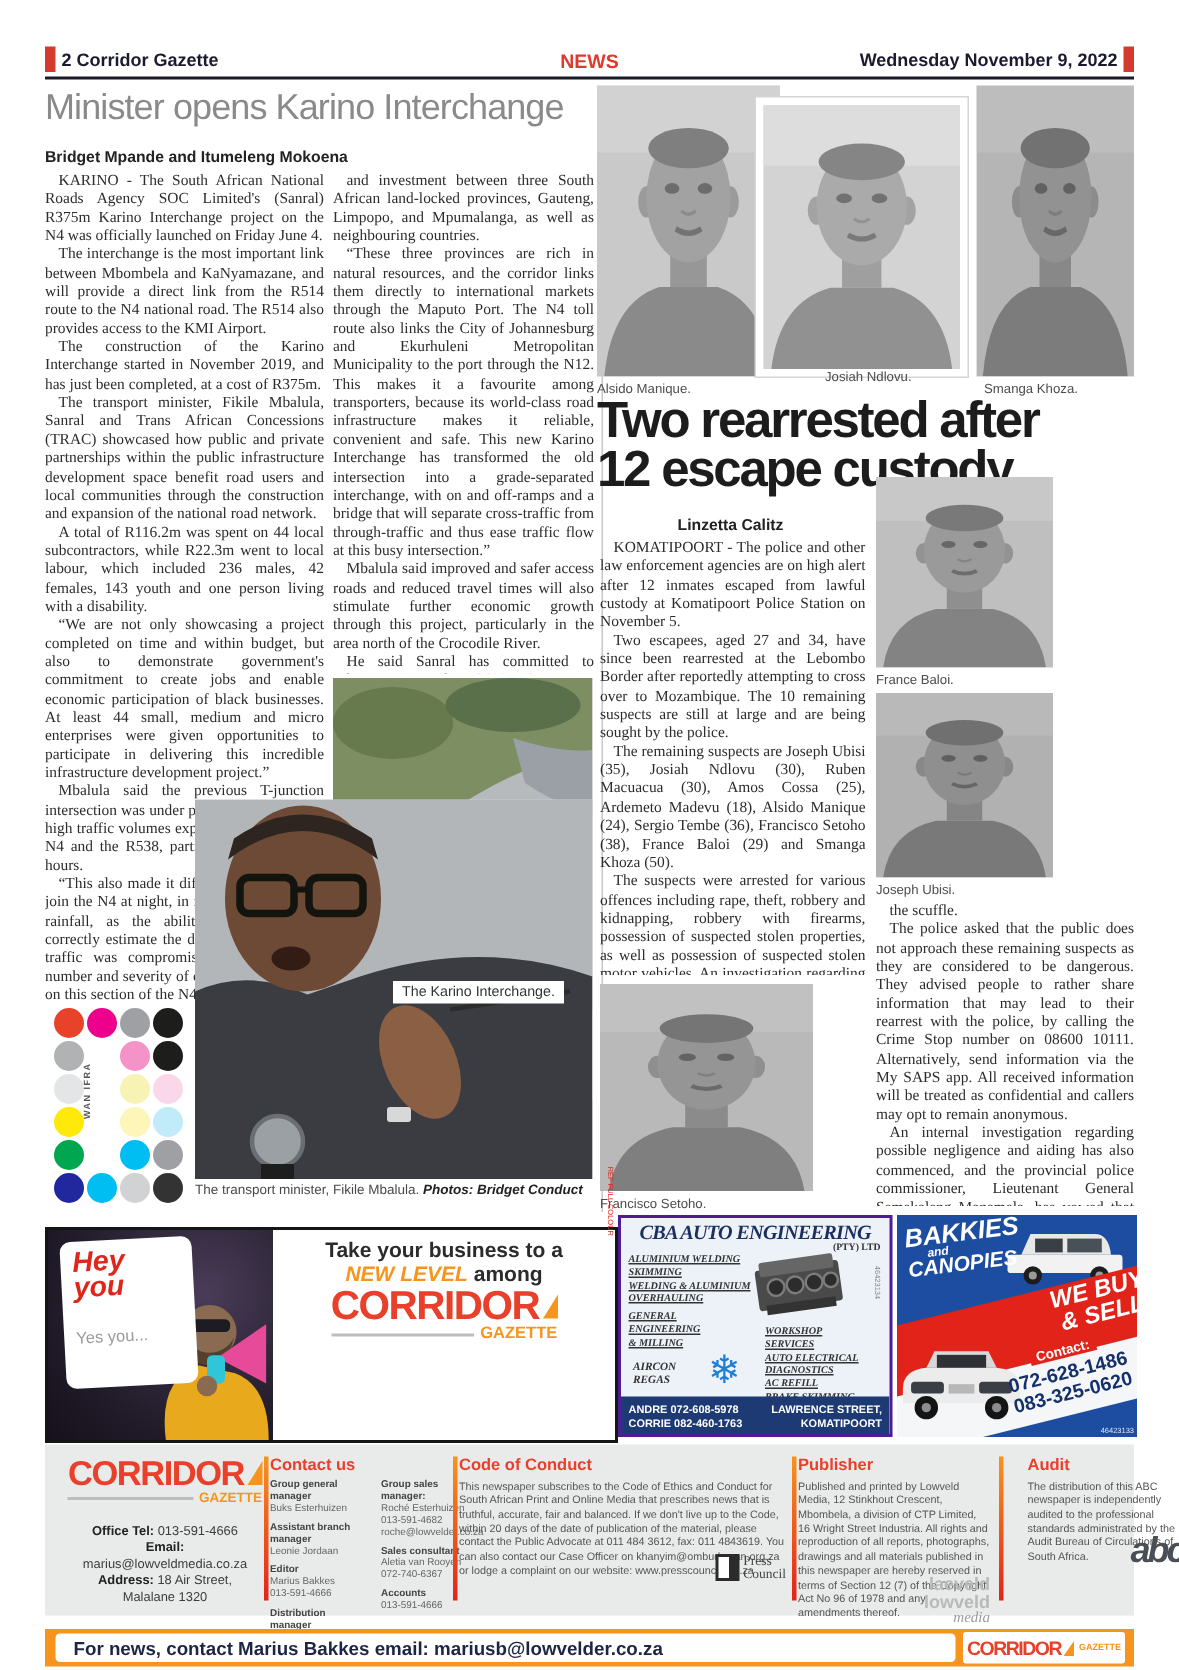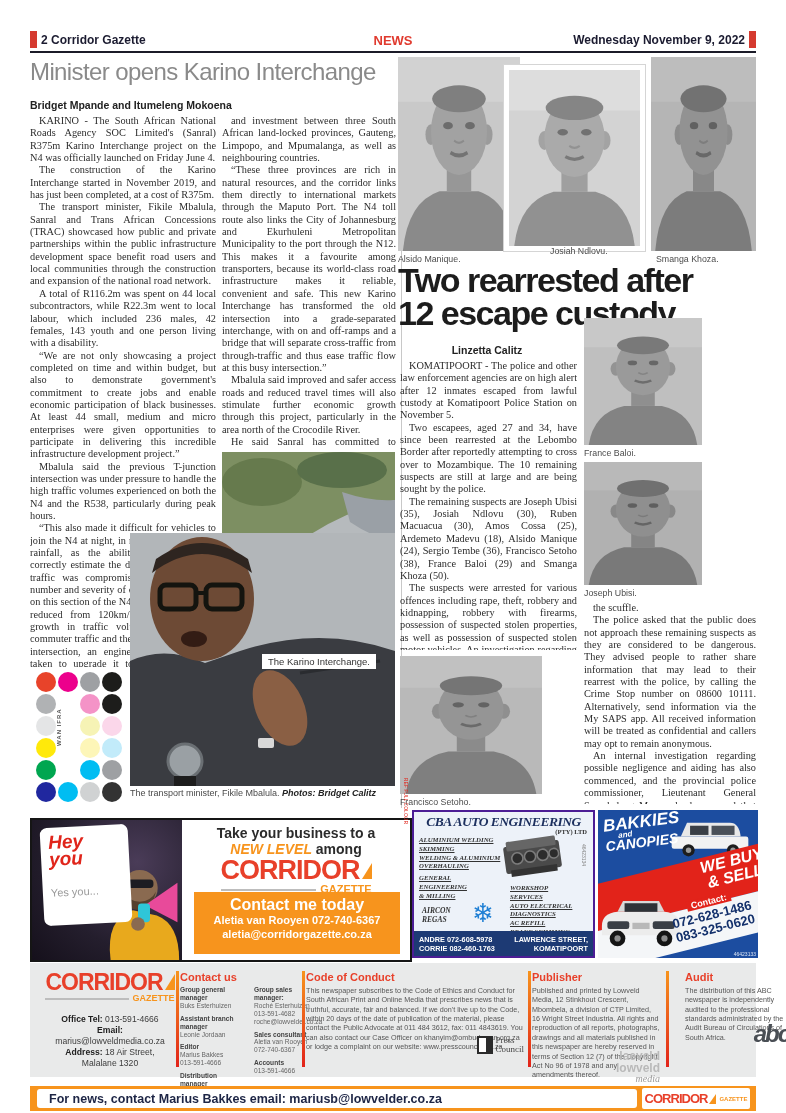--- a/index.html
+++ b/index.html
@@ -190,20 +190,21 @@
   <div class="mast-left">2 Corridor Gazette</div>
   <div class="mast-center">NEWS</div>
   <div class="mast-right">Wednesday November 9, 2022</div>
   <div class="mast-rule"></div>
   <div class="vrule"></div>
 
   <div class="a1-headline">Minister opens Karino Interchange</div>
   <div class="a1-byline">Bridget Mpande and Itumeleng Mokoena</div>
   <div class="col a1c1 newscol">
       <p>KARINO - The South African National Roads Agency SOC Limited's (Sanral) R375m Karino Interchange project on the N4 was officially launched on Friday June 4.</p>
+      <p>The interchange is the most important link between Mbombela and KaNyamazane, and will provide a direct link from the R514 route to the N4 national road. The R514 also provides access to the KMI Airport.</p>
       <p>The construction of the Karino Interchange started in November 2019, and has just been completed, at a cost of R375m.</p>
       <p>The transport minister, Fikile Mbalula, Sanral and Trans African Concessions (TRAC) showcased how public and private partnerships within the public infrastructure development space benefit road users and local communities through the construction and expansion of the national road network.</p>
       <p>A total of R116.2m was spent on 44 local subcontractors, while R22.3m went to local labour, which included 236 males, 42 females, 143 youth and one person living with a disability.</p>
       <p>“We are not only showcasing a project completed on time and within budget, but also to demonstrate government's commitment to create jobs and enable economic participation of black businesses. At least 44 small, medium and micro enterprises were given opportunities to participate in delivering this incredible infrastructure development project.”</p>
       <p>Mbalula said the previous T-junction intersection was under pressure to handle the high traffic volumes experienced on both the N4 and the R538, particularly during peak hours.</p>
       <p>“This also made it difficult for vehicles to join the N4 at night, in misty conditions and rainfall, as the ability of motorists to correctly estimate the distance of oncoming traffic was compromised. To reduce the number and severity of crashes that occurred on this section of the N4, the speed limit was reduced from 120km/h to 80km/h. The growth in traffic volumes due to high commuter traffic and the safety record at this intersection, an engineering decision was taken to upgrade it to a grade-separated interchange.”</p>
     </div>
   <div class="col a1c2 newscol">
       <p>and investment between three South African land-locked provinces, Gauteng, Limpopo, and Mpumalanga, as well as neighbouring countries.</p>
       <p>“These three provinces are rich in natural resources, and the corridor links them directly to international markets through the Maputo Port. The N4 toll route also links the City of Johannesburg and Ekurhuleni Metropolitan Municipality to the port through the N12. This makes it a favourite among transporters, because its world-class road infrastructure makes it reliable, convenient and safe. This new Karino Interchange has transformed the old intersection into a grade-separated interchange, with on and off-ramps and a bridge that will separate cross-traffic from through-traffic and thus ease traffic flow at this busy intersection.”</p>
@@ -250,21 +251,21 @@
       <line x1="66" y1="60" x2="76" y2="60" stroke="#14140f" stroke-width="4"></line>
       <ellipse cx="64" cy="106" rx="13" ry="8" fill="#331c14"></ellipse>
       <ellipse cx="150" cy="175" rx="24" ry="40" fill="#8a5f44" transform="rotate(-24 150 175)"></ellipse>
       <rect x="128" y="205" width="16" height="10" rx="2" fill="#d8d8d8"></rect>
       <circle cx="55" cy="228" r="17" fill="#9aa0a4"></circle>
       <circle cx="55" cy="228" r="17" fill="none" stroke="#6a6f73" stroke-width="3"></circle>
       <rect x="44" y="243" width="22" height="10" fill="#1d1d1d"></rect>
       <line x1="170" y1="140" x2="250" y2="128" stroke="#2a2c30" stroke-width="3"></line>
     </svg>
   </div>
-  <div class="min-capbar"><span>The transport minister, Fikile Mbalula. </span><b>Photos: Bridget Calitz</b></div>
+  <div class="min-capbar"><span>The transport minister, Fikile Mbalula. </span><b>Photos: Bridget Conduct</b></div>
 
   <div class="dots">
     <div class="wan-label">WAN IFRA</div>
   <div class="dot-row">
         <span class="dot" style="background: rgb(232, 67, 42);"></span>
         <span class="dot" style="background: rgb(236, 0, 140);"></span>
         <span class="dot" style="background: rgb(158, 160, 163);"></span>
         <span class="dot" style="background: rgb(29, 29, 27);"></span>
       </div>
       <div class="dot-row">
@@ -377,25 +378,20 @@
     <div class="adc-right">
       <div class="adc-l1">Take your business to a</div>
       <div class="adc-l2"><span class="em">NEW LEVEL</span><span> among</span></div>
       <div class="cg-logo adc-logo">
         <span class="cg-main">CORRIDOR</span><span class="cg-slash"></span>
         <div class="cg-row">
             <span class="cg-tag"></span>
             <span class="cg-sub">GAZETTE</span>
           </div>
       </div>
-      <div class="adc-contact">
-        <div class="adc-ch">Contact me today</div>
-        <div class="adc-cl">Aletia van Rooyen 072-740-6367</div>
-        <div class="adc-cl">aletia@corridorgazette.co.za</div>
-      </div>
       <div class="adc-ref">REF FULL COLOUR</div>
     </div>
   </div>
 
   <div class="ad-cba">
     <div class="cba-title">CBA AUTO ENGINEERING</div>
     <div class="cba-sub">(PTY) LTD</div>
     <div class="cba-left cba-list">
         <p>ALUMINIUM WELDING</p>
         <p>SKIMMING</p>

